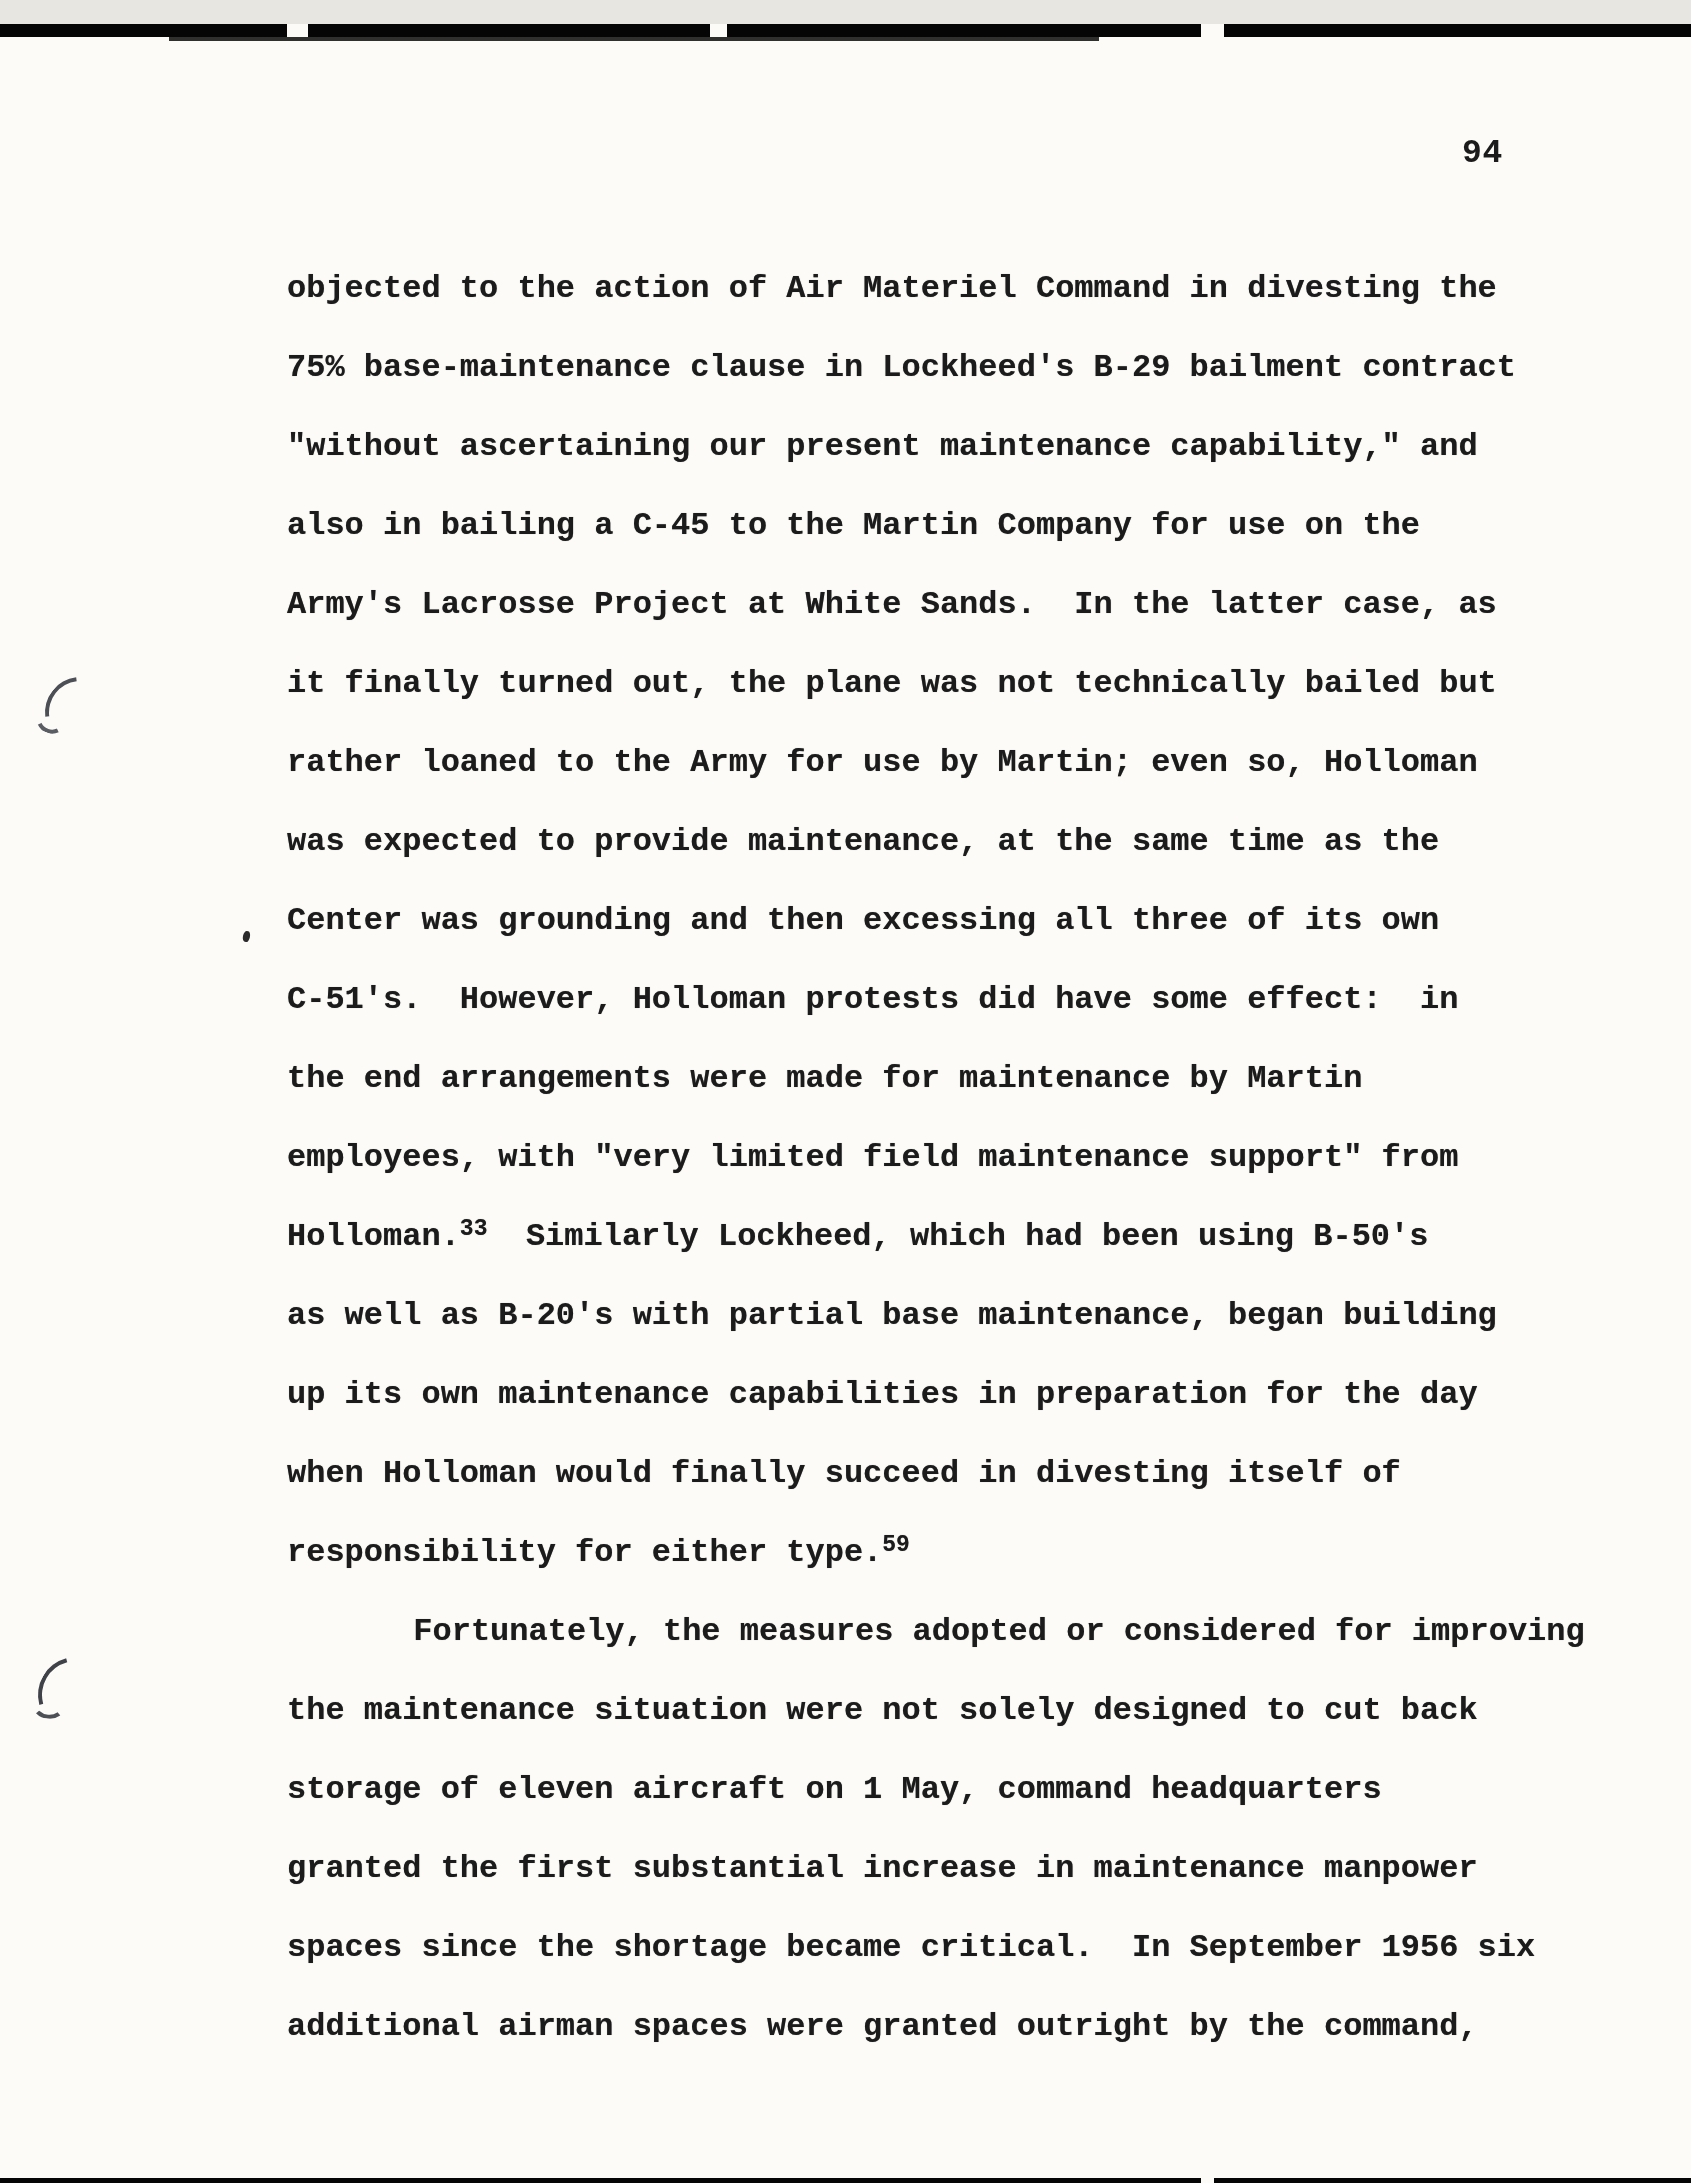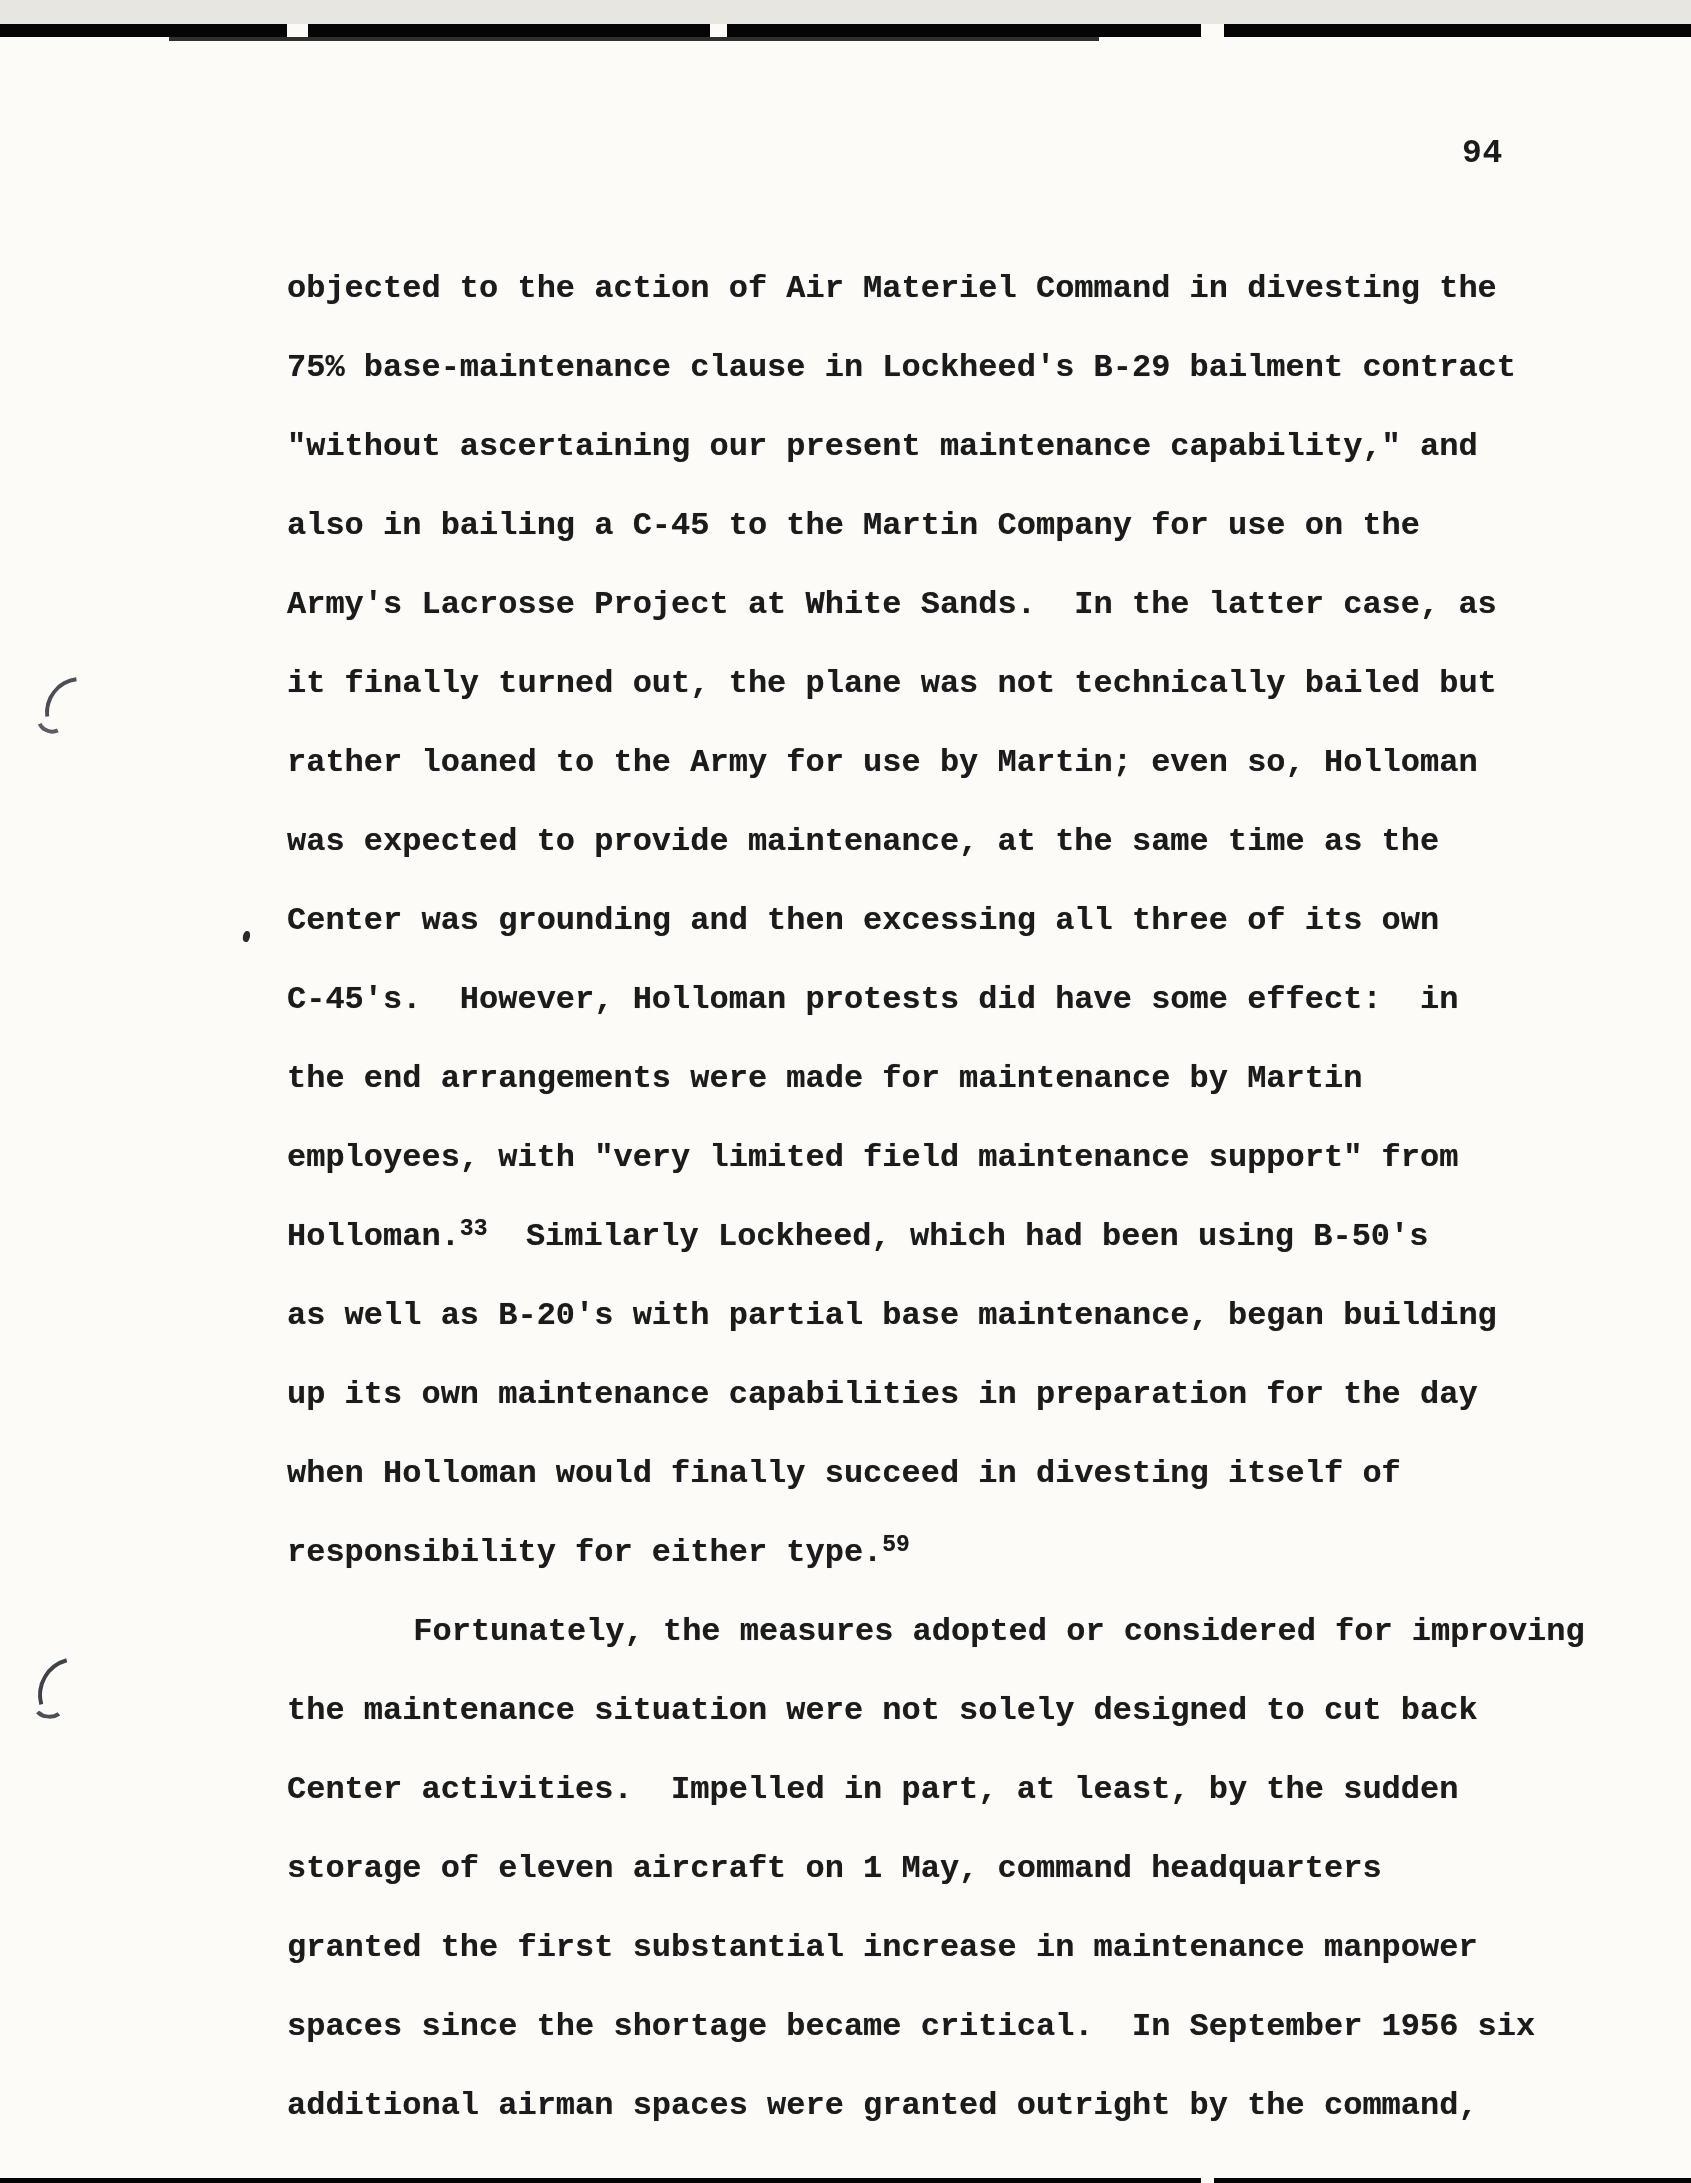--- a/index.html
+++ b/index.html
@@ -138,33 +138,32 @@
       <div class="paragraph">
         <div class="line"><span>objected to the action of Air Materiel Command in divesting the</span></div>
         <div class="line"><span>75% base-maintenance clause in Lockheed's B-29 bailment contract</span></div>
         <div class="line"><span>"without ascertaining our present maintenance capability," and</span></div>
         <div class="line"><span>also in bailing a C-45 to the Martin Company for use on the</span></div>
         <div class="line"><span>Army's Lacrosse Project at White Sands.  In the latter case, as</span></div>
         <div class="line"><span>it finally turned out, the plane was not technically bailed but</span></div>
         <div class="line"><span>rather loaned to the Army for use by Martin; even so, Holloman</span></div>
         <div class="line"><span>was expected to provide maintenance, at the same time as the</span></div>
         <div class="line"><span>Center was grounding and then excessing all three of its own</span></div>
-        <div class="line"><span>C-45's.  However, Holloman protests did have some effect:  in</span></div>
+        <div class="line"><span>C-51's.  However, Holloman protests did have some effect:  in</span></div>
         <div class="line"><span>the end arrangements were made for maintenance by Martin</span></div>
         <div class="line"><span>employees, with "very limited field maintenance support" from</span></div>
         <div class="line"><span>Holloman.</span><sup>33</sup><span>  Similarly Lockheed, which had been using B-50's</span></div>
         <div class="line"><span>as well as B-20's with partial base maintenance, began building</span></div>
         <div class="line"><span>up its own maintenance capabilities in preparation for the day</span></div>
         <div class="line"><span>when Holloman would finally succeed in divesting itself of</span></div>
         <div class="line"><span>responsibility for either type.</span><sup>59</sup></div>
       </div>
       <div class="paragraph">
         <div class="line indent"><span>Fortunately, the measures adopted or considered for improving</span></div>
         <div class="line"><span>the maintenance situation were not solely designed to cut back</span></div>
-        <div class="line"><span>Center activities.  Impelled in part, at least, by the sudden</span></div>
         <div class="line"><span>storage of eleven aircraft on 1 May, command headquarters</span></div>
         <div class="line"><span>granted the first substantial increase in maintenance manpower</span></div>
         <div class="line"><span>spaces since the shortage became critical.  In September 1956 six</span></div>
         <div class="line"><span>additional airman spaces were granted outright by the command,</span></div>
       </div>
     </div>
 </div>
 
 
 </body></html>

